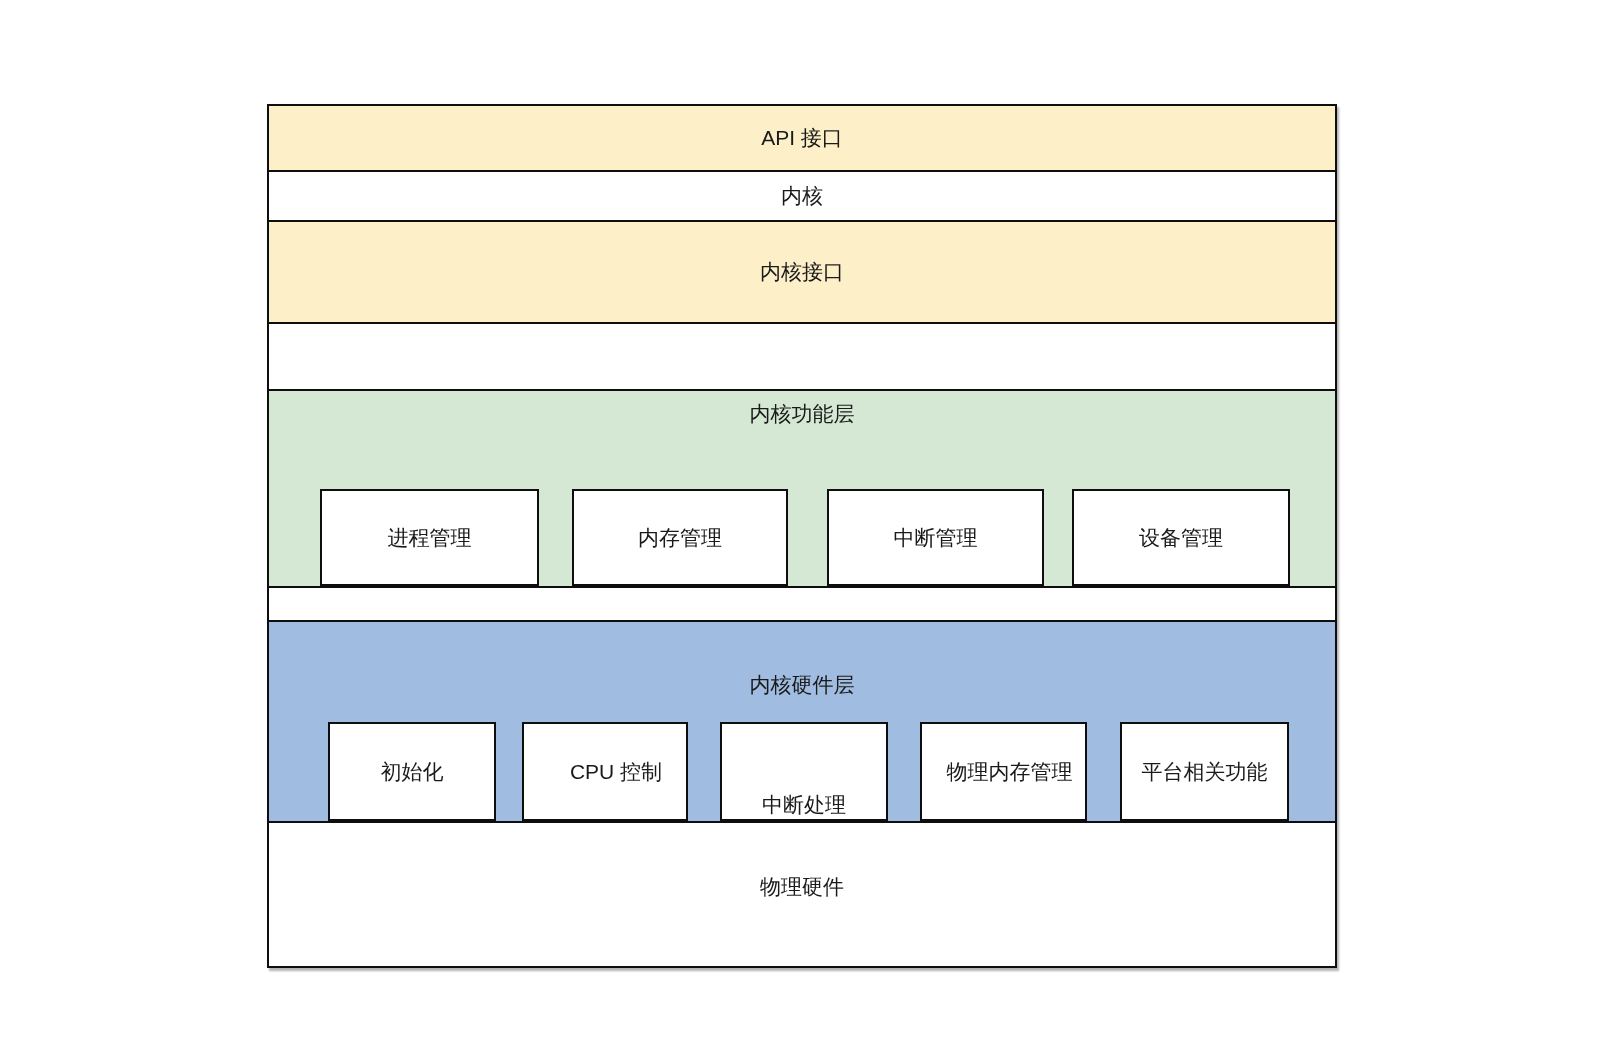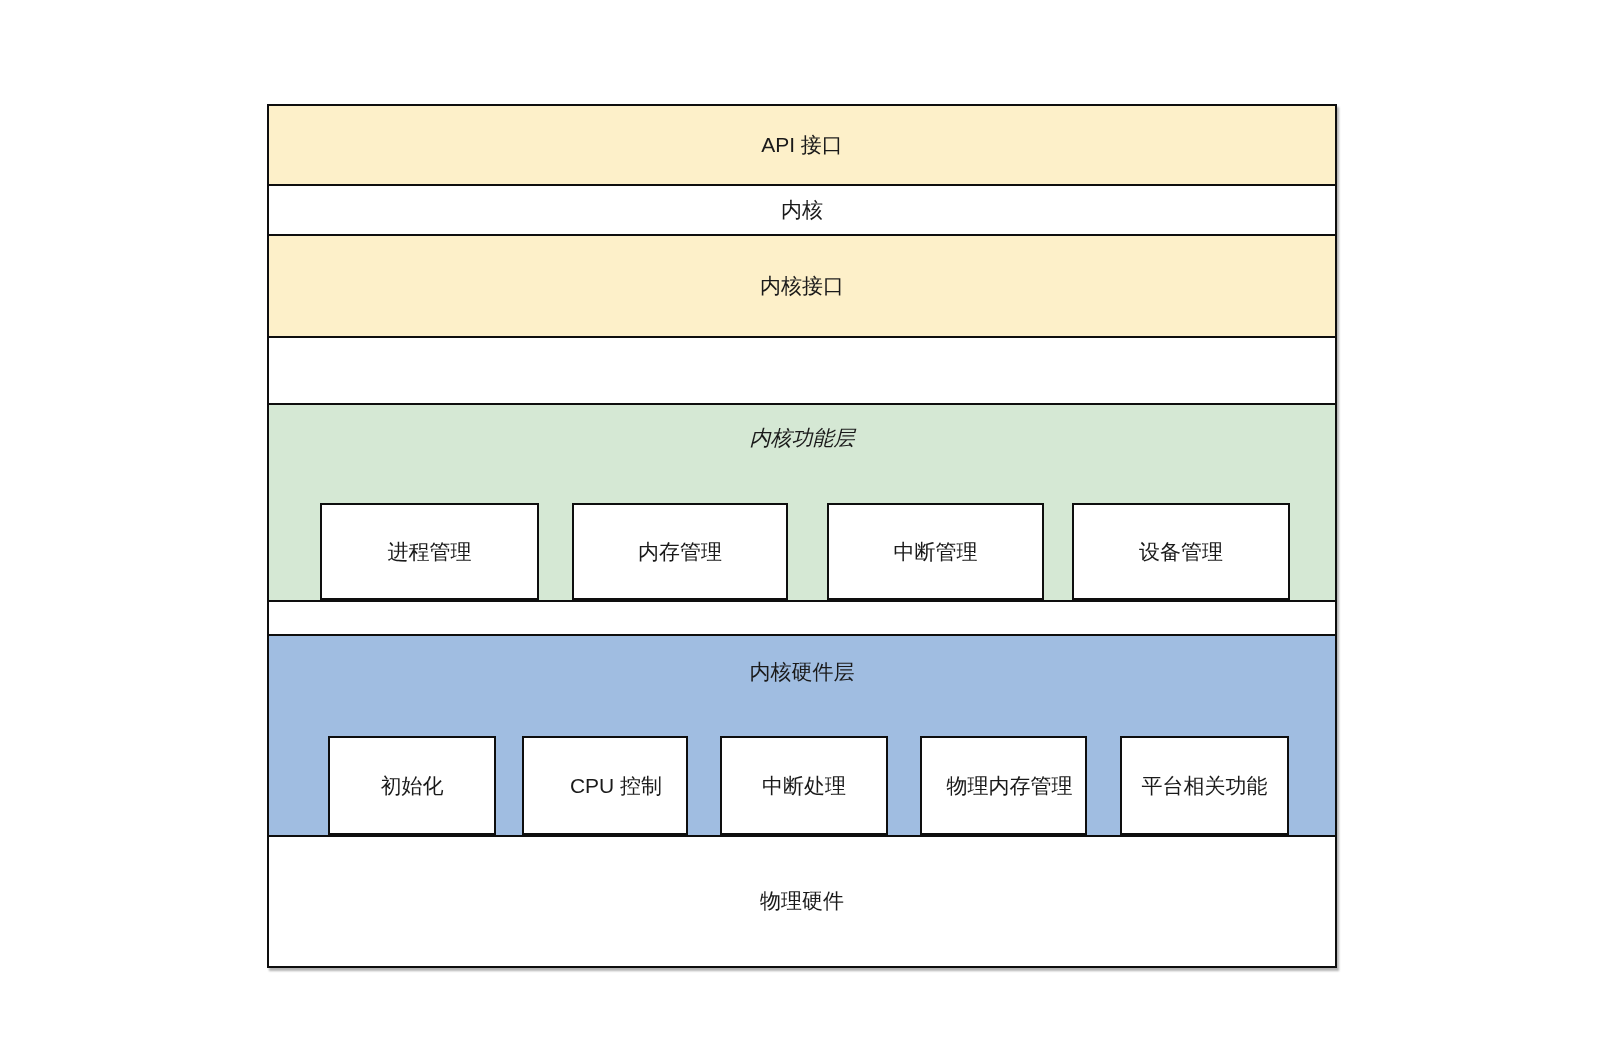--- a/index.html
+++ b/index.html
@@ -20,53 +20,53 @@
     display: flex; flex-direction: column;
   }
   .band {
     position: relative;
     width: 100%;
     border-bottom: 2px solid #0e0e0e;
     display: flex; align-items: center; justify-content: center;
     font-size: 21px;
   }
   .band:last-child { border-bottom: none; }
-  .band-api       { height: 80px;  background: #fdf0c9; }
+  .band-api       { height: 66px;  background: #fdf0c9; }
   .band-kernel    { height: 50px;  background: #ffffff; }
   .band-kif       { height: 102px; background: #fdf0c9; }
   .band-spacer1   { height: 67px;  background: #ffffff; }
   .band-func      { height: 197px; background: #d5e8d4; display: block; }
   .band-spacer2   { height: 34px;  background: #ffffff; }
   .band-hw        { height: 201px; background: #a0bde1; display: block; }
   .band-phys      { height: 128px; background: #ffffff; }
   .band-title {
     width: 100%; text-align: center;
     font-size: 21px; line-height: 22px;
     display: block;
   }
-  .band-func .band-title { padding-top: 22px; font-style: italic; }
-  .band-hw   .band-title { padding-top: 25px; }
+  .band-func .band-title { padding-top: 12px; }
+  .band-hw   .band-title { padding-top: 52px; }
   .sub-box {
     position: absolute; bottom: 0;
     background: #ffffff;
     border: 2px solid #0e0e0e;
     display: flex; align-items: center; justify-content: center;
     font-size: 21px; text-align: center;
   }
   .band-func .sub-box { height: 97px; }
   .band-hw   .sub-box { height: 99px; }
   
   .fbox-0 { left: 51px;  width: 219px; }
   .fbox-1 { left: 303px; width: 216px; }
   .fbox-2 { left: 558px; width: 217px; }
   .fbox-3 { left: 803px; width: 218px; }
   
   .hbox-0 { left: 59px;  width: 168px; }
   .hbox-1 { left: 253px; width: 166px; padding-left: 22px; }
-  .hbox-2 { left: 451px; width: 168px; }
+  .hbox-2 { left: 451px; width: 168px; align-items: flex-end; }
   .hbox-3 { left: 651px; width: 167px; padding-left: 12px; }
   .hbox-4 { left: 851px; width: 169px; }
 </style>
 </head>
 <body>
 
 <div class="diagram">
 
   <div class="band band-api">
     <span>API 接口</span>

